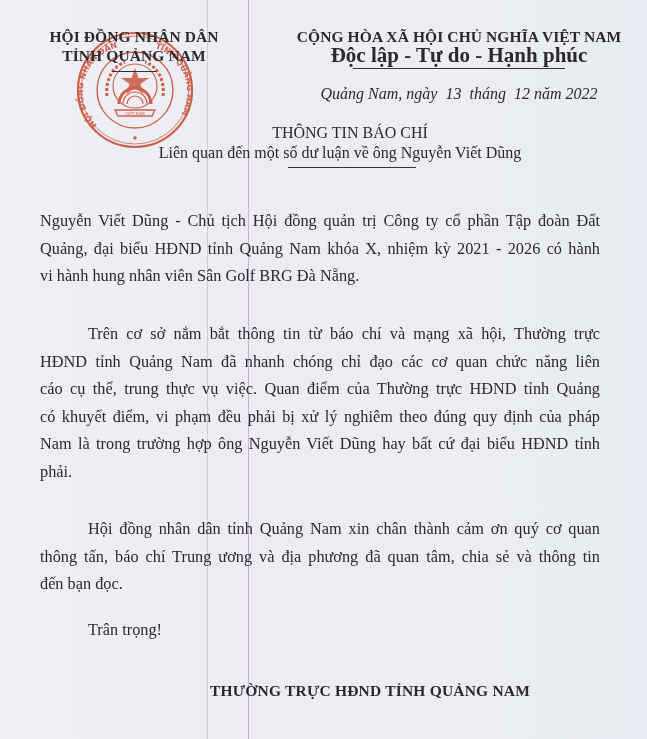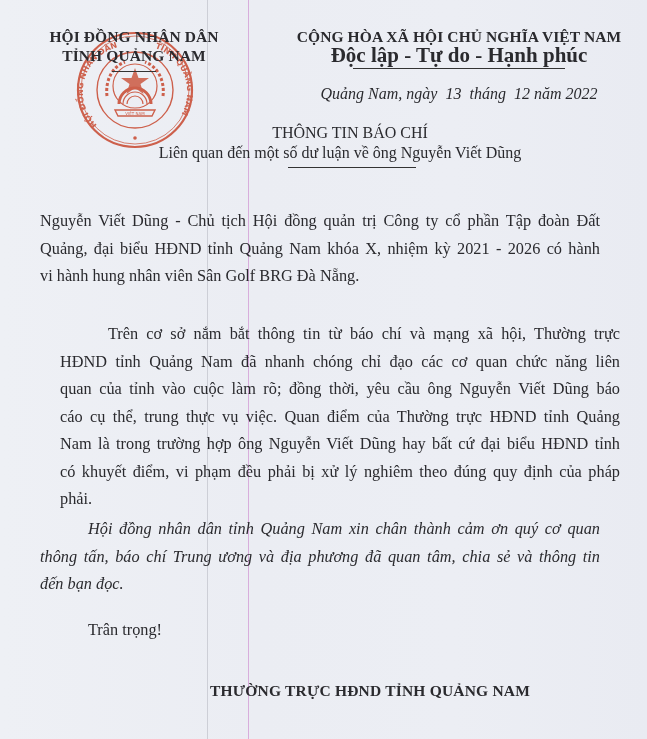--- a/index.html
+++ b/index.html
@@ -128,22 +128,22 @@
       text-align-last: justify;
       white-space: nowrap;
     }
     .body-text .line.last {
       text-align-last: left;
     }
     .body-text .line.indent {
       padding-left: 48px;
     }
     .p1 { top: 207px; }
-    .p2 { top: 320px; margin-left: 20px; }
-    .p3 { top: 515px; font-style: italic; }
+    .p2 { top: 320px; }
+    .p3 { top: 515px; }
 
     .closing {
       position: absolute;
       left: 88px;
       top: 620px;
       font-size: 16.3px;
       line-height: 20px;
     }
     .signature {
       position: absolute;
@@ -218,24 +218,23 @@
 
   <div class="body-text p1">
     <span class="line">Nguyễn Viết Dũng - Chủ tịch Hội đồng quản trị Công ty cổ phần Tập đoàn Đất</span>
     <span class="line">Quảng, đại biểu HĐND tỉnh Quảng Nam khóa X, nhiệm kỳ 2021 - 2026 có hành</span>
     <span class="line last">vi hành hung nhân viên Sân Golf BRG Đà Nẵng.</span>
   </div>
 
   <div class="body-text p2">
     <span class="line indent">Trên cơ sở nắm bắt thông tin từ báo chí và mạng xã hội, Thường trực</span>
     <span class="line">HĐND tỉnh Quảng Nam đã nhanh chóng chỉ đạo các cơ quan chức năng liên</span>
-    <span class="line">quan của tỉnh vào cuộc làm rõ; đồng thời, yêu cầu ông Nguyễn Viết Dũng báo</span>
     <span class="line">cáo cụ thể, trung thực vụ việc. Quan điểm của Thường trực HĐND tỉnh Quảng</span>
+    <span class="line">có khuyết điểm, vi phạm đều phải bị xử lý nghiêm theo đúng quy định của pháp</span>
     <span class="line">Nam là trong trường hợp ông Nguyễn Viết Dũng hay bất cứ đại biểu HĐND tỉnh</span>
-    <span class="line">có khuyết điểm, vi phạm đều phải bị xử lý nghiêm theo đúng quy định của pháp</span>
     <span class="line last">phải.</span>
   </div>
 
   <div class="body-text p3">
     <span class="line indent">Hội đồng nhân dân tỉnh Quảng Nam xin chân thành cảm ơn quý cơ quan</span>
     <span class="line">thông tấn, báo chí Trung ương và địa phương đã quan tâm, chia sẻ và thông tin</span>
     <span class="line last">đến bạn đọc.</span>
   </div>
 
   <div class="closing">Trân trọng!</div>

